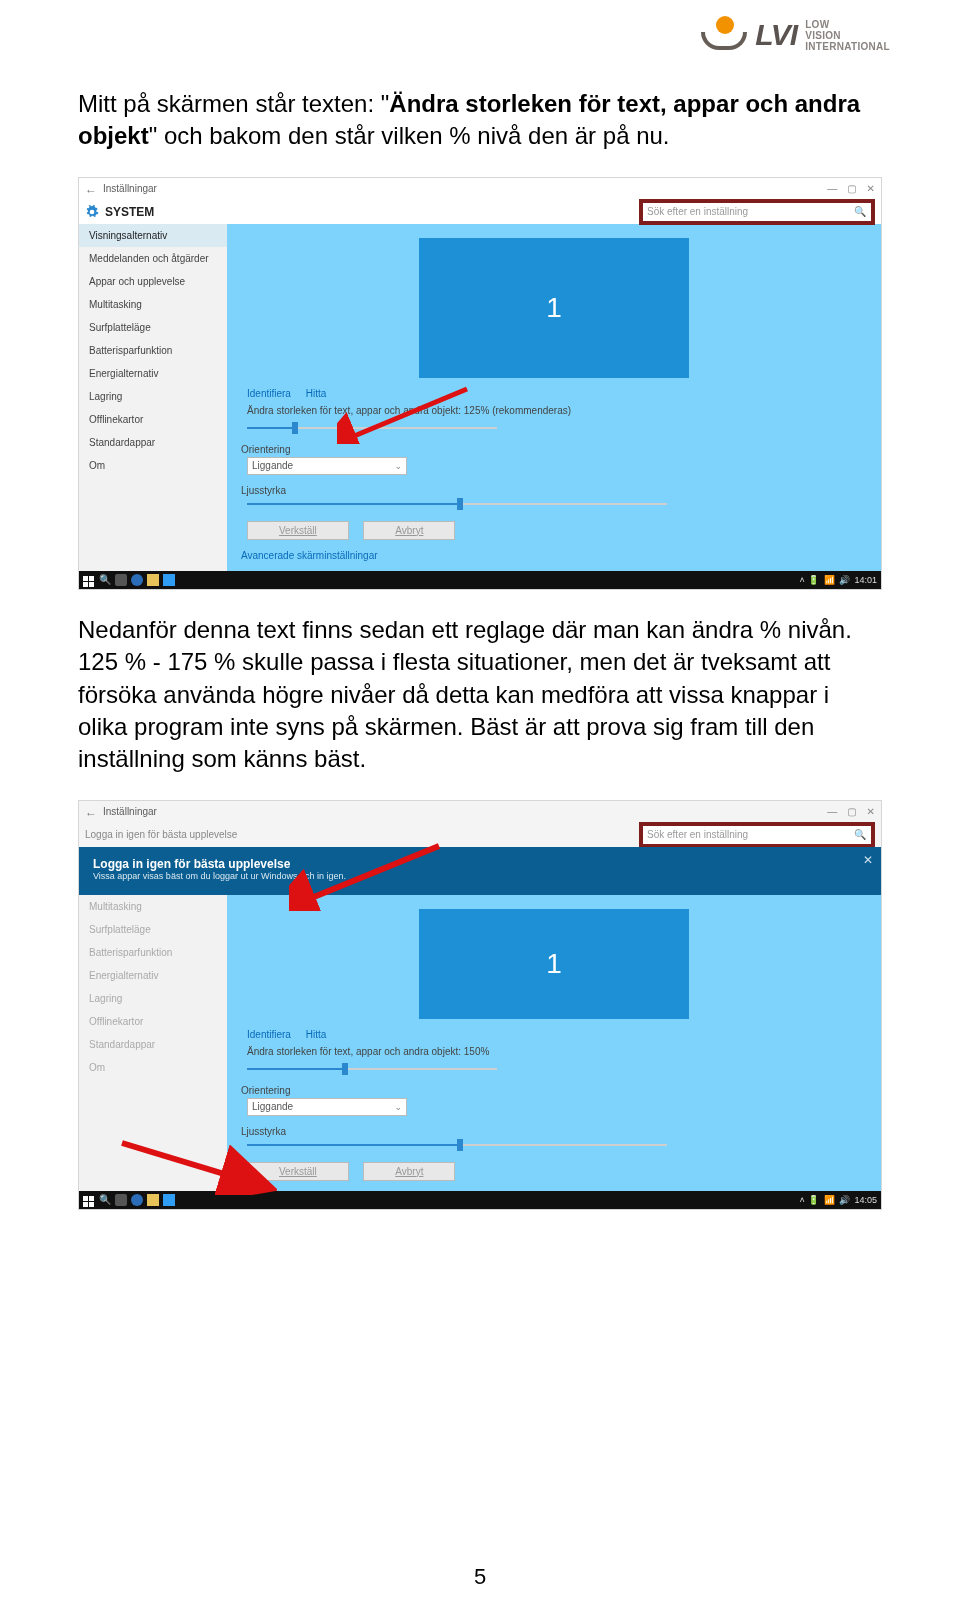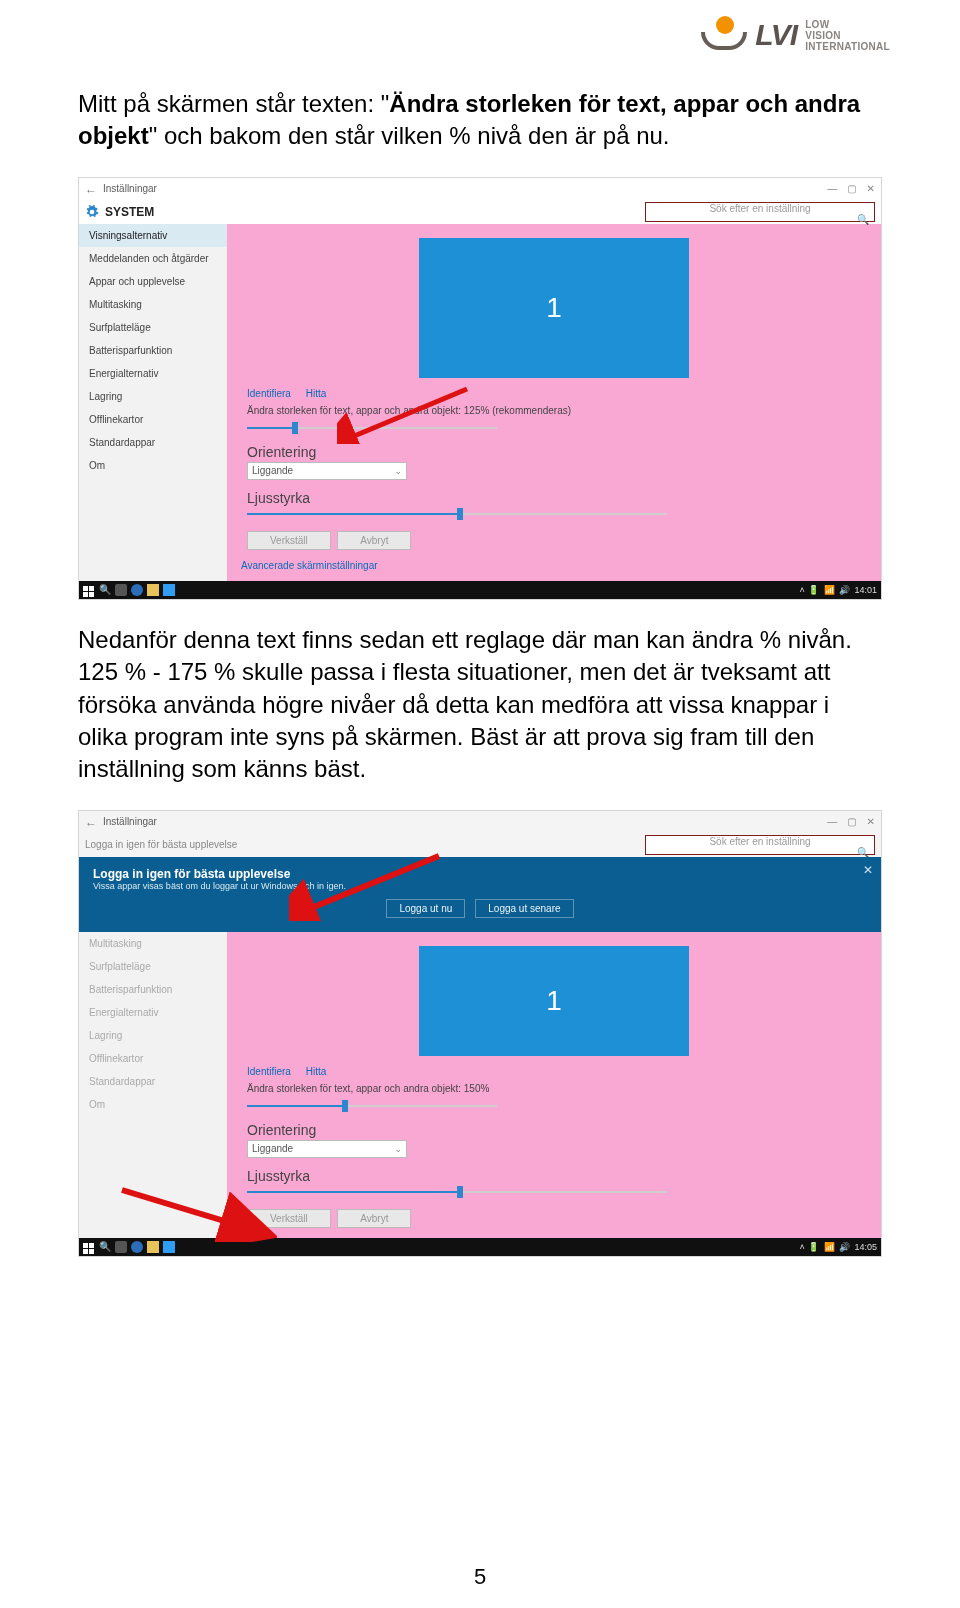--- a/index.html
+++ b/index.html
@@ -121,37 +121,36 @@
   .header-row .gear {
     width: 14px; height: 14px;
     margin-right: 6px;
     display: inline-block;
   }
   .header-row .title { font-weight: 600; color: #222; font-size: 12px; }
   .search-box {
     margin-left: auto;
     width: 220px;
     height: 18px;
-    border: 1px solid #7f1d1d;
+    border: 4px solid #7f1d1d;
     display: flex;
     align-items: center;
     font-size: 10px;
     color: #9a9a9a;
     padding: 0 4px;
     background: #fff;
-    flex-direction: column;
   }
   .search-box .mag {
     margin-left: auto;
     color: #888;
     font-size: 10px;
   }
   .shot-body {
     display: flex;
-    background: #f9a8d4;
+    background: #7dd3fc;
   }
   .sidebar {
     width: 148px;
     background: #f2f2f2;
     font-size: 10px;
     color: #444;
   }
   .sidebar .item {
     padding: 6px 10px;
   }
@@ -206,23 +205,22 @@
     height: 2px;
     background: #2b88cf;
   }
   .slider .thumb {
     position: absolute;
     top: 0;
     width: 6px; height: 12px;
     background: #2b88cf;
   }
   .sub-label {
-    font-size: 14px;
+    font-size: 10px;
     color: #444;
-    margin-left: 6px;
   }
   .select {
     margin: 2px 0 10px 6px;
     width: 150px;
     height: 16px;
     border: 1px solid #bbb;
     font-size: 10px;
     color: #555;
     display: flex;
     align-items: center;
@@ -247,22 +245,23 @@
   .bright-slider .thumb {
     position: absolute; top: 0; left: 50%;
     width: 6px; height: 12px; background: #2b88cf;
   }
   .btn {
     display: inline-block;
     border: 1px solid #bbb;
     background: #e8e8e8;
     color: #999;
     font-size: 10px;
-    padding: 3px 22px;
-    margin-right: 2px;
+    padding: 3px 31px;
+    margin-right: 10px;
+    text-decoration: underline;
   }
   .link-adv {
     font-size: 10px;
     color: #0a6ab8;
     margin-top: 10px;
     display: block;
   }
   
   .arrow {
     position: absolute;
@@ -478,24 +477,20 @@
       <span style="font-size:10px;color:#888">Logga in igen för bästa upplevelse</span>
       <div class="search-box">
         <span>Sök efter en inställning</span>
         <span class="mag">🔍</span>
       </div>
     </div>
 
     <div class="banner">
       <div class="bt">Logga in igen för bästa upplevelse</div>
       <div class="bs">Vissa appar visas bäst om du loggar ut ur Windows och in igen.</div>
-      <div class="bbtns">
-        <span class="bbtn">Logga ut nu</span>
-        <span class="bbtn">Logga ut senare</span>
-      </div>
       <span class="close">✕</span>
 
       <div class="arrow" style="top:-6px; left:210px; width:160px; height:70px;">
         <svg viewBox="0 0 160 70">
           <defs>
             <marker id="ah2" markerWidth="10" markerHeight="10" refX="2" refY="5" orient="auto">
               <path d="M0,0 L10,5 L0,10 z" fill="#d11"></path>
             </marker>
           </defs>
           <line x1="150" y1="5" x2="15" y2="60" stroke="#d11" stroke-width="6" marker-end="url(#ah2)"></line>

